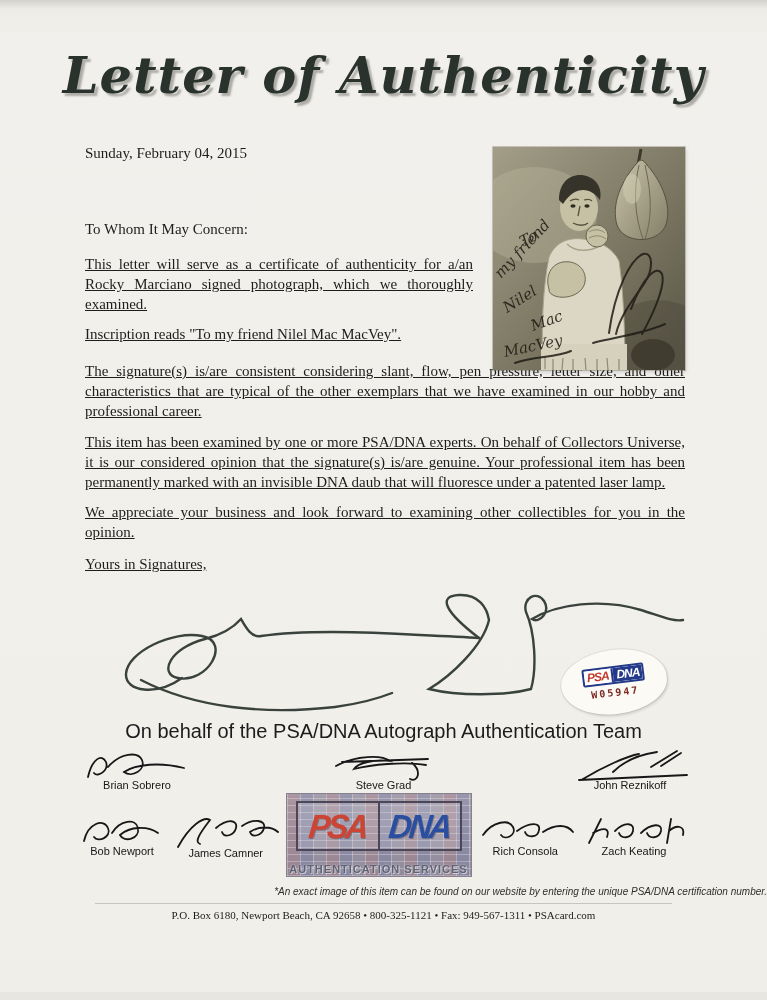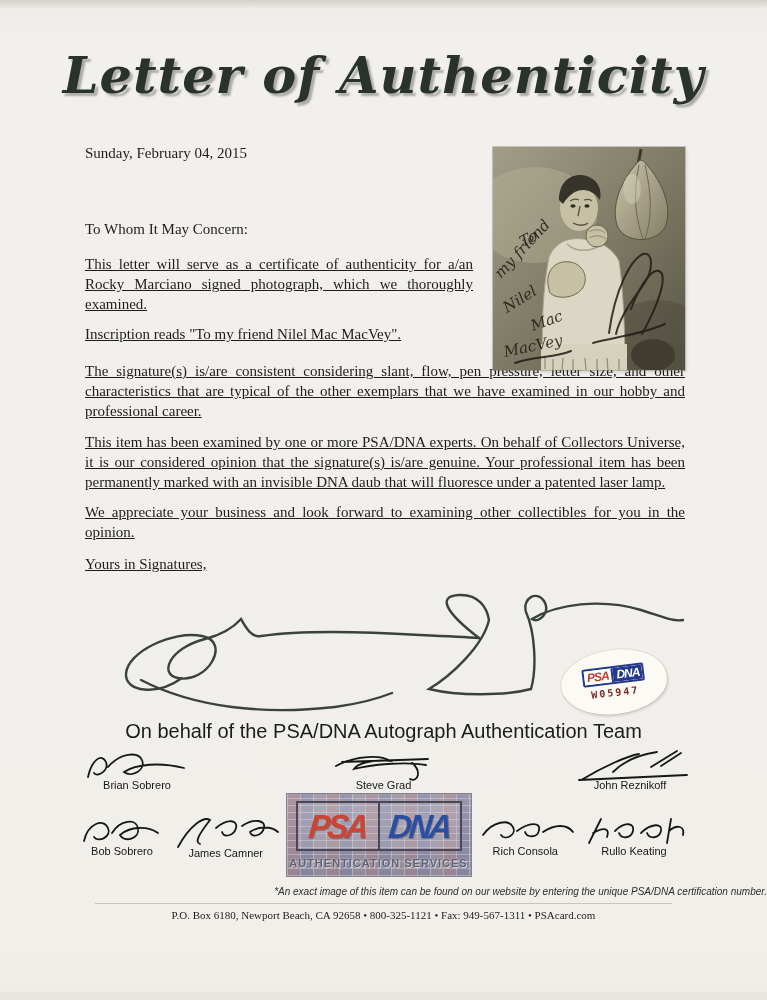--- a/index.html
+++ b/index.html
@@ -78,21 +78,21 @@
   .logo-half{flex:1;display:flex;align-items:center;justify-content:center;background:rgba(228,226,233,.18);}
   .logo-half + .logo-half{border-left:2px solid #4b4758;}
   .logo-psa,.logo-dna{
     font-family:"Liberation Sans",sans-serif;font-style:italic;font-weight:900;
     font-size:32px;letter-spacing:-3px;transform:skewX(-6deg) scaleY(1.05);line-height:1;
     text-shadow:1px 1px 0 rgba(40,40,50,.35);
   }
   .logo-psa{color:#cc4434;}
   .logo-dna{color:#2b4fa0;}
   .logo-tagline{
-    position:absolute;left:0;right:0;bottom:7px;text-align:center;
+    position:absolute;left:0;right:0;bottom:1px;text-align:center;
     font-family:"Liberation Sans",sans-serif;font-size:11px;font-weight:bold;letter-spacing:1px;
     color:#5e6272;text-shadow:0 0 2px #d9d7de,1px 1px 0 rgba(255,255,255,.55);
     white-space:nowrap;
   }
 
   
   .footnote{margin-top:9px;text-align:right;font-family:"Liberation Sans",sans-serif;
     font-style:italic;font-size:10px;color:#2e2e2c;}
   .rule{margin:6px 95px 0;border-top:1px solid #c7c5be;height:0;}
   .address{margin-top:5px;text-align:center;font-size:11px;color:#1d1c1a;}
@@ -212,21 +212,21 @@
           </svg>
         <div class="signer-name">John Reznikoff</div>
       </div>
     </div>
 
     <div class="row2">
       <div class="signer">
         <svg width="88" height="34" viewBox="0 0 88 34">
             <path d="M6,28 C10,10 26,5 30,15 C34,24 20,30 16,24 M34,20 C42,7 58,5 60,15 C62,26 46,30 42,22 C52,13 70,13 80,20" fill="none" stroke="#171717" stroke-width="1.8" stroke-linecap="round"></path>
           </svg>
-        <div class="signer-name">Bob Sobrero</div>
+        <div class="signer-name">Bob Newport</div>
       </div>
       <div class="signer">
         <svg width="112" height="38" viewBox="0 0 112 38">
             <path d="M8,36 C20,14 34,5 40,9 C30,22 24,31 30,33 M46,17 C58,7 68,9 66,17 C64,25 54,27 52,21 M72,15 C84,7 96,9 94,17 C92,25 82,27 80,21 C88,15 102,15 108,21" fill="none" stroke="#171717" stroke-width="1.8" stroke-linecap="round"></path>
           </svg>
         <div class="signer-name">James Camner</div>
       </div>
 
       <div class="logo-box">
         <div class="logo-inner">
@@ -243,21 +243,21 @@
       <div class="signer">
         <svg width="100" height="34" viewBox="0 0 100 34">
             <path d="M8,22 C18,8 34,6 38,14 C42,22 30,28 26,22 M42,18 C54,9 66,9 64,17 C63,25 52,25 50,19 M68,19 C80,11 92,11 98,19" fill="none" stroke="#171717" stroke-width="1.8" stroke-linecap="round"></path>
           </svg>
         <div class="signer-name">Rich Consola</div>
       </div>
       <div class="signer">
         <svg width="110" height="34" viewBox="0 0 110 34">
             <path d="M10,30 L22,6 M14,20 C26,13 31,16 28,24 M36,18 C46,8 56,10 54,18 C52,26 42,26 40,20 M62,20 C72,10 84,10 82,18 C80,26 70,26 68,20 M92,6 L88,30 M90,18 C98,11 106,13 104,22" fill="none" stroke="#171717" stroke-width="1.8" stroke-linecap="round"></path>
           </svg>
-        <div class="signer-name">Rullo Keating</div>
+        <div class="signer-name">Zach Keating</div>
       </div>
     </div>
   </div>
 
   <div class="footnote">*An exact image of this item can be found on our website by entering the unique PSA/DNA certification number.</div>
   <div class="rule"></div>
   <div class="address">P.O. Box 6180, Newport Beach, CA 92658 • 800-325-1121 • Fax: 949-567-1311 • PSAcard.com</div>
 
 </div>
 

